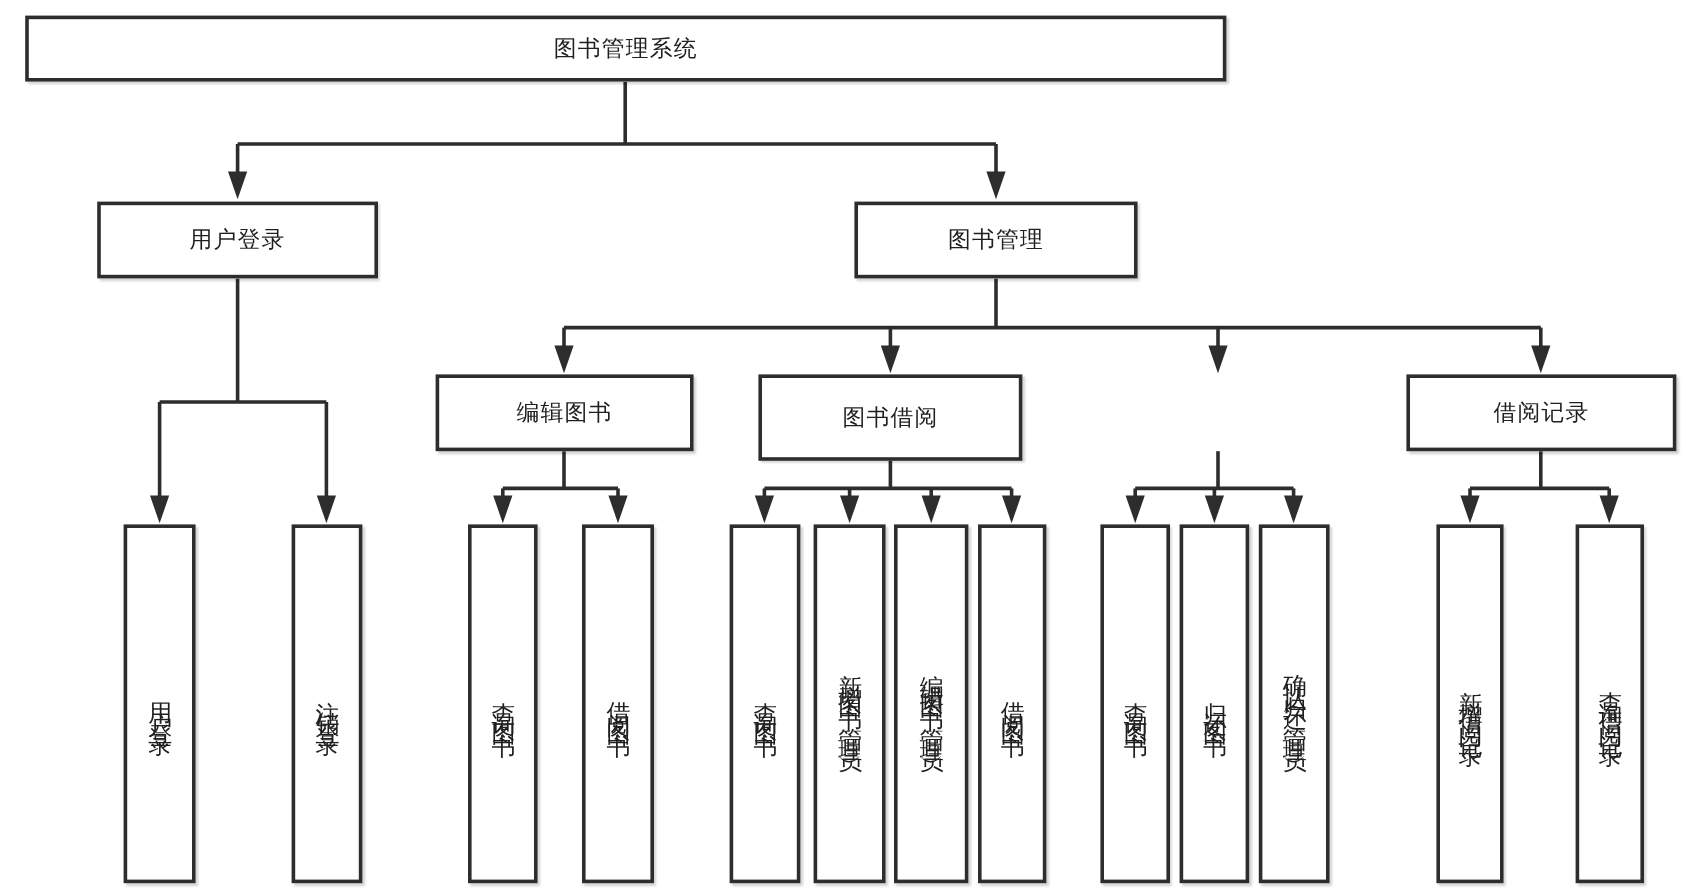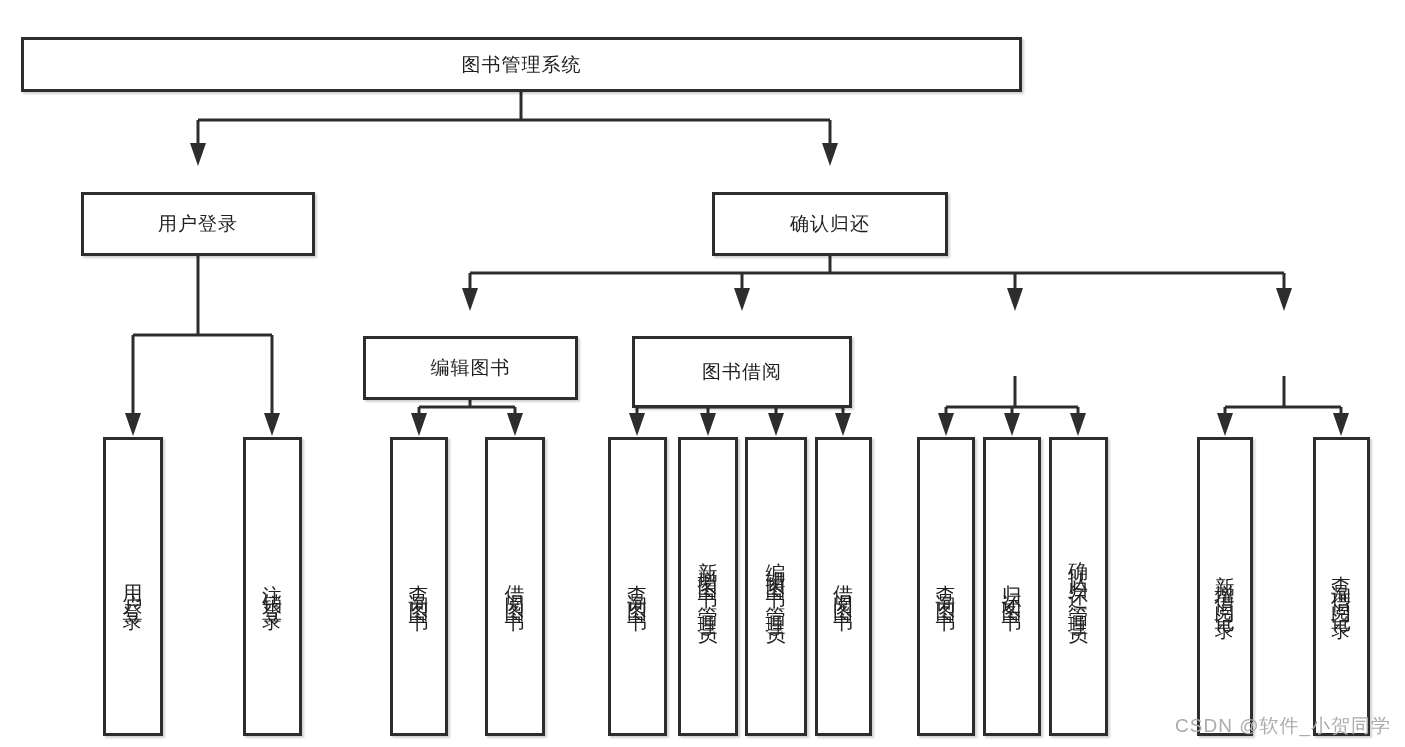--- a/index.html
+++ b/index.html
@@ -31,21 +31,20 @@
     box-shadow: 2px 2px 2px rgba(0,0,0,0.18);
     display: flex;
     align-items: center;
     justify-content: center;
     color: #1f1f1f;
   }
   .hbox {
     font-size: 19px;
     letter-spacing: 1px;
     white-space: nowrap;
-    margin-top: 24px;
   }
   .vbox {
     font-size: 20px;
   }
   .vbox .vtext {
     writing-mode: vertical-rl;
     text-orientation: upright;
     letter-spacing: 9px;
     line-height: 1;
     white-space: nowrap;
@@ -121,28 +120,31 @@
     </svg>
 
   <div class="node hbox" style="left: 21px; top: 13px; width: 1001px; height: 55px; border-color: rgb(45, 45, 45); background: rgb(255, 255, 255); color: rgb(31, 31, 31);">
     <span>图书管理系统</span>
   </div>
 
   <div class="node hbox" style="left: 81px; top: 168px; width: 234px; height: 64px; border-color: rgb(45, 45, 45); background: rgb(255, 255, 255); color: rgb(31, 31, 31);">
     <span>用户登录</span>
   </div>
   <div class="node hbox" style="left: 712px; top: 168px; width: 236px; height: 64px; border-color: rgb(45, 45, 45); background: rgb(255, 255, 255); color: rgb(31, 31, 31);">
-    <span>确认归还</span>
+    <span>图书管理</span>
   </div>
 
   <div class="node hbox" style="left: 363px; top: 312px; width: 215px; height: 64px; border-color: rgb(45, 45, 45); background: rgb(255, 255, 255); color: rgb(31, 31, 31);">
     <span>编辑图书</span>
   </div>
   <div class="node hbox" style="left: 632px; top: 312px; width: 220px; height: 72px; border-color: rgb(45, 45, 45); background: rgb(255, 255, 255); color: rgb(31, 31, 31);">
     <span>图书借阅</span>
+  </div>
+  <div class="node hbox" style="left: 1172px; top: 312px; width: 225px; height: 64px; border-color: rgb(45, 45, 45); background: rgb(255, 255, 255); color: rgb(31, 31, 31);">
+    <span>借阅记录</span>
   </div>
 
   <div class="node vbox" style="left: 103px; top: 437px; width: 60px; height: 299px; border-color: rgb(45, 45, 45); background: rgb(255, 255, 255); color: rgb(31, 31, 31);">
     <span class="vtext">用户登录</span>
   </div>
   <div class="node vbox" style="left: 243px; top: 437px; width: 59px; height: 299px; border-color: rgb(45, 45, 45); background: rgb(255, 255, 255); color: rgb(31, 31, 31);">
     <span class="vtext">注销登录</span>
   </div>
 
   <div class="node vbox" style="left: 390px; top: 437px; width: 58px; height: 299px; border-color: rgb(45, 45, 45); background: rgb(255, 255, 255); color: rgb(31, 31, 31);">
@@ -175,14 +177,13 @@
     <span class="vtext">确认归还（管理员）</span>
   </div>
 
   <div class="node vbox" style="left: 1197px; top: 437px; width: 56px; height: 299px; border-color: rgb(45, 45, 45); background: rgb(255, 255, 255); color: rgb(31, 31, 31);">
     <span class="vtext">新增借阅记录</span>
   </div>
   <div class="node vbox" style="left: 1313px; top: 437px; width: 57px; height: 299px; border-color: rgb(45, 45, 45); background: rgb(255, 255, 255); color: rgb(31, 31, 31);">
     <span class="vtext">查询借阅记录</span>
   </div>
 
-  <div class="watermark" style="color: rgb(171, 171, 171);">CSDN @软件_小贺同学</div>
 </div>
 
 </body></html>

